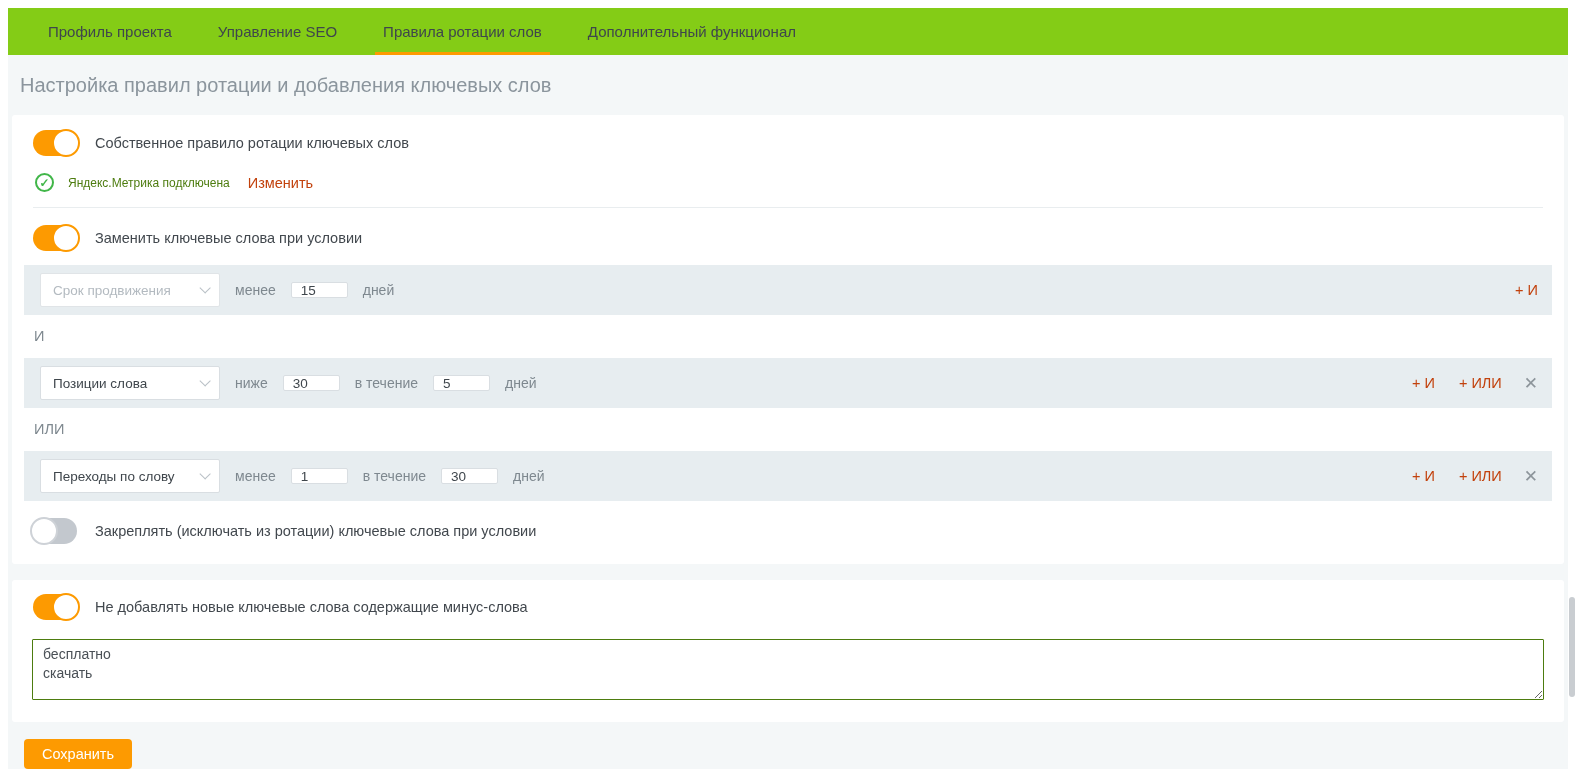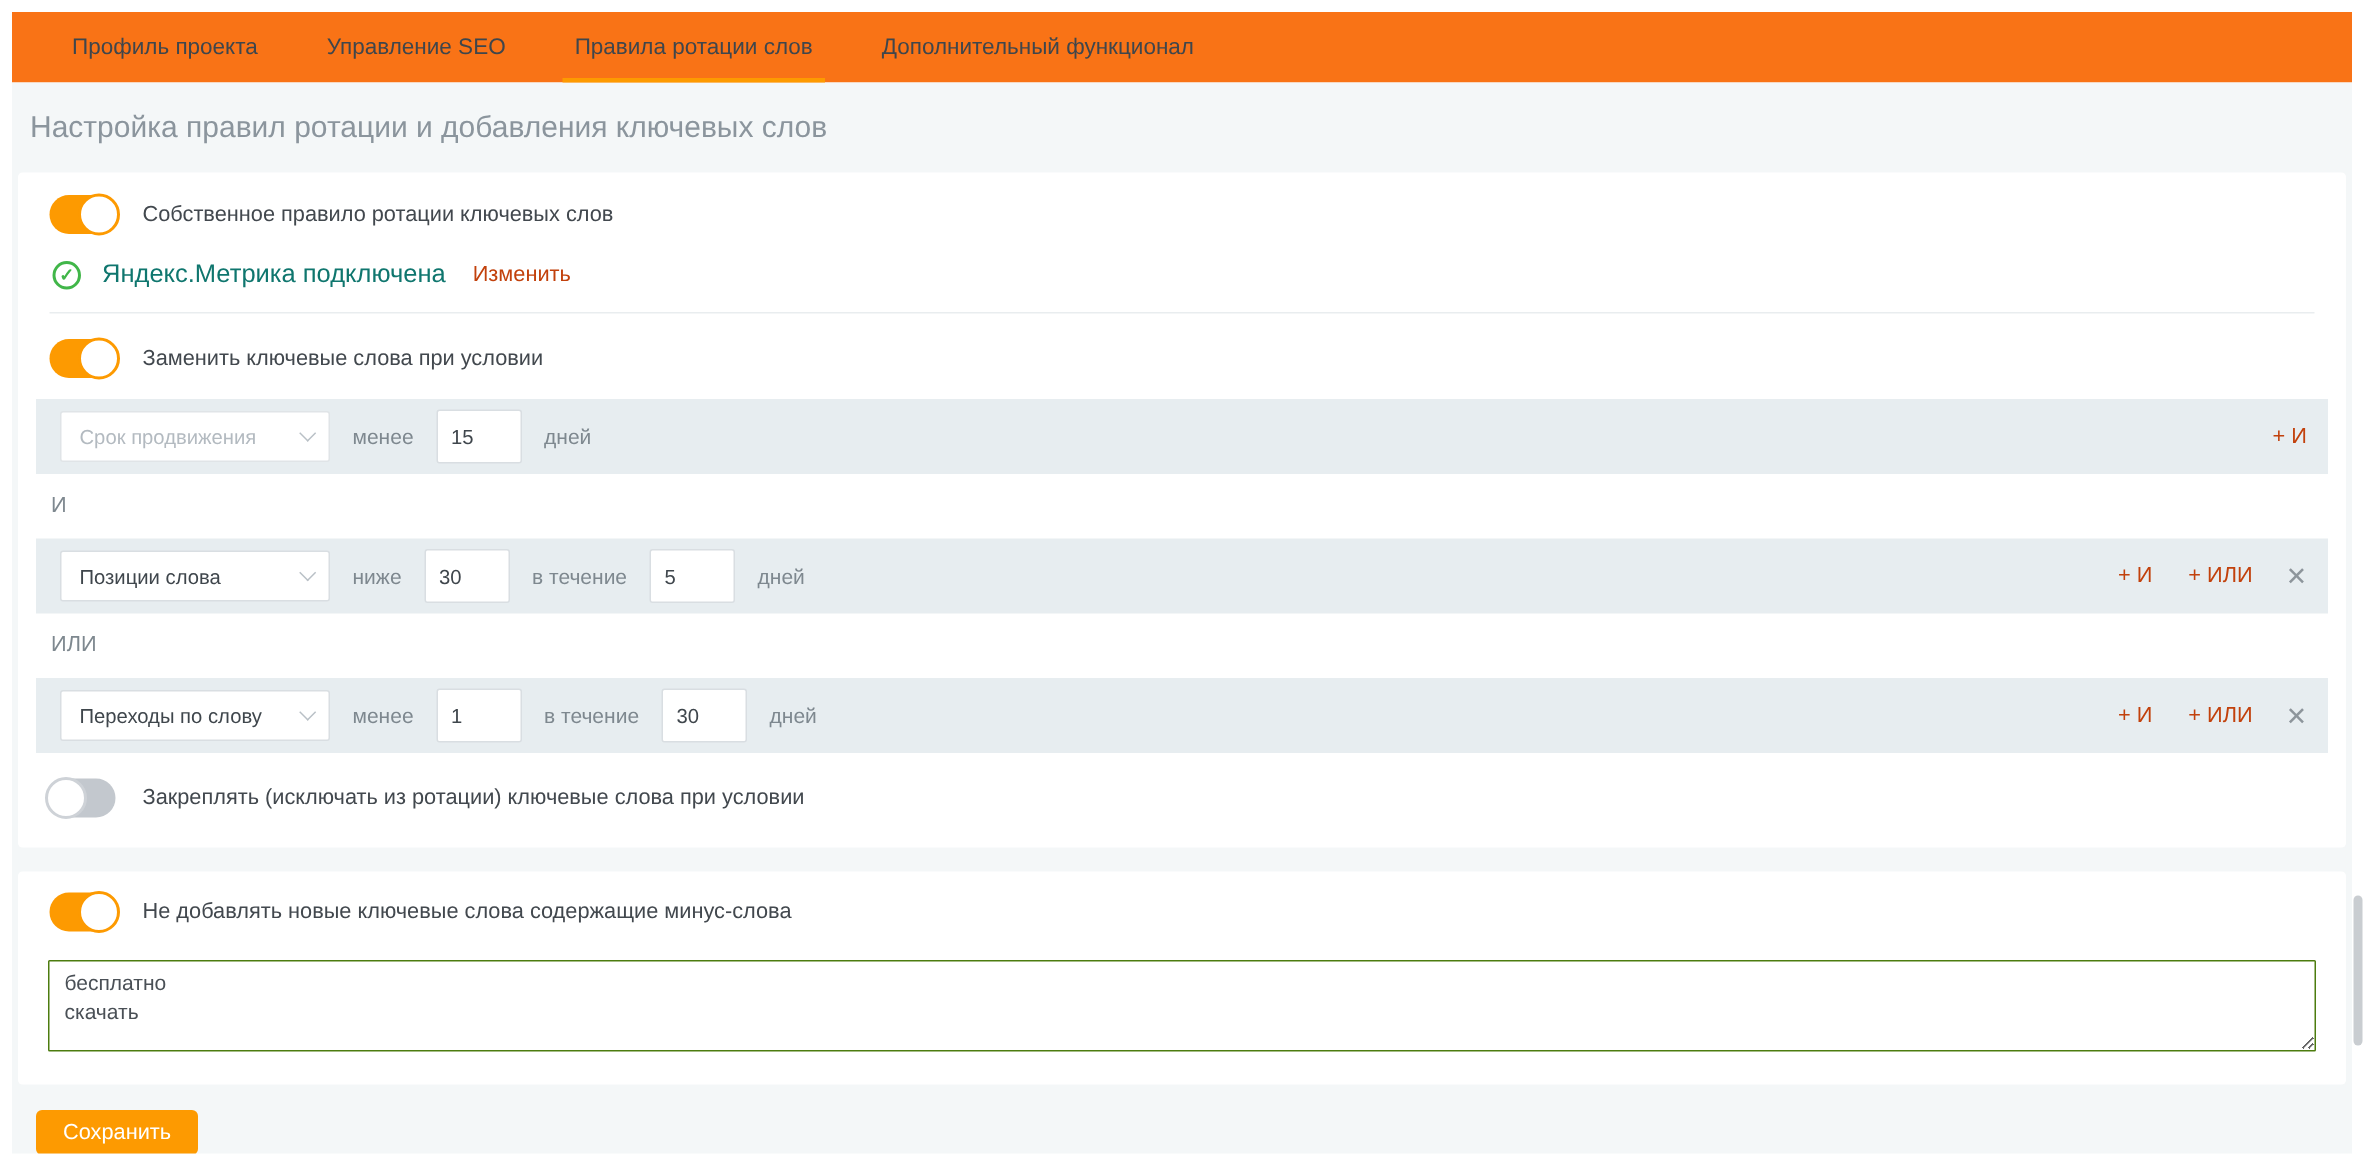--- a/index.html
+++ b/index.html
@@ -9,21 +9,21 @@
     background: #ffffff;
     font-family: "Liberation Sans", sans-serif;
     color: #3f464c;
     overflow: hidden;
     position: relative;
   }
   .page { margin: 8px; width: 1560px; }
 
   
   .tabbar {
-    background: #f97316;
+    background: #84cc16;
     height: 47px;
     display: flex;
     align-items: stretch;
     padding-left: 17px;
   }
   .tab {
     display: flex; align-items: center;
     padding: 0 8px;
     margin: 0 15px;
     font-size: 15px;
@@ -77,21 +77,21 @@
   .metrika-row { display: flex; align-items: center; margin: 17px 0 0 11px; }
   .check-icon {
     width: 19px; height: 19px;
     border: 2px solid #41b649;
     border-radius: 50%;
     color: #41b649;
     font-size: 12px; font-weight: bold;
     display: flex; align-items: center; justify-content: center;
     flex: 0 0 auto;
   }
-  .metrika-text { margin-left: 14px; font-size: 17px; color: #0f766e; }
+  .metrika-text { margin-left: 14px; font-size: 12px; color: #4d7c0f; }
   .link { color: #c2410c; font-size: 14.5px; text-decoration: none; cursor: pointer; }
   .metrika-row .link { margin-left: 18px; }
 
   .divider { border: none; border-top: 1px solid #e9edef; margin: 15px 9px 0 9px; }
   .mt16 { margin-top: 17px; }
 
   
   .cond-row {
     background: #e7edf0;
     height: 50px;
@@ -116,21 +116,21 @@
   .select.disabled { color: #b3bac0; border-color: #e0e4e7; cursor: default; }
   .chevron {
     width: 8px; height: 8px;
     border-right: 1.5px solid #b9c0c6;
     border-bottom: 1.5px solid #b9c0c6;
     transform: rotate(45deg) translateY(-3px);
     flex: 0 0 auto;
   }
   .cond-text { margin: 0 15px; white-space: nowrap; }
   .num-input {
-    width: 57px; height: 36px;
+    width: 57px; height: 16px;
     border: 1px solid #d9dee2;
     border-radius: 2px;
     padding: 0 9px;
     font-family: "Liberation Sans", sans-serif;
     font-size: 13.5px;
     color: #3f464c;
     background: #fff;
   }
   .spacer { flex: 1 1 auto; }
   .cond-links { display: flex; align-items: center; }

